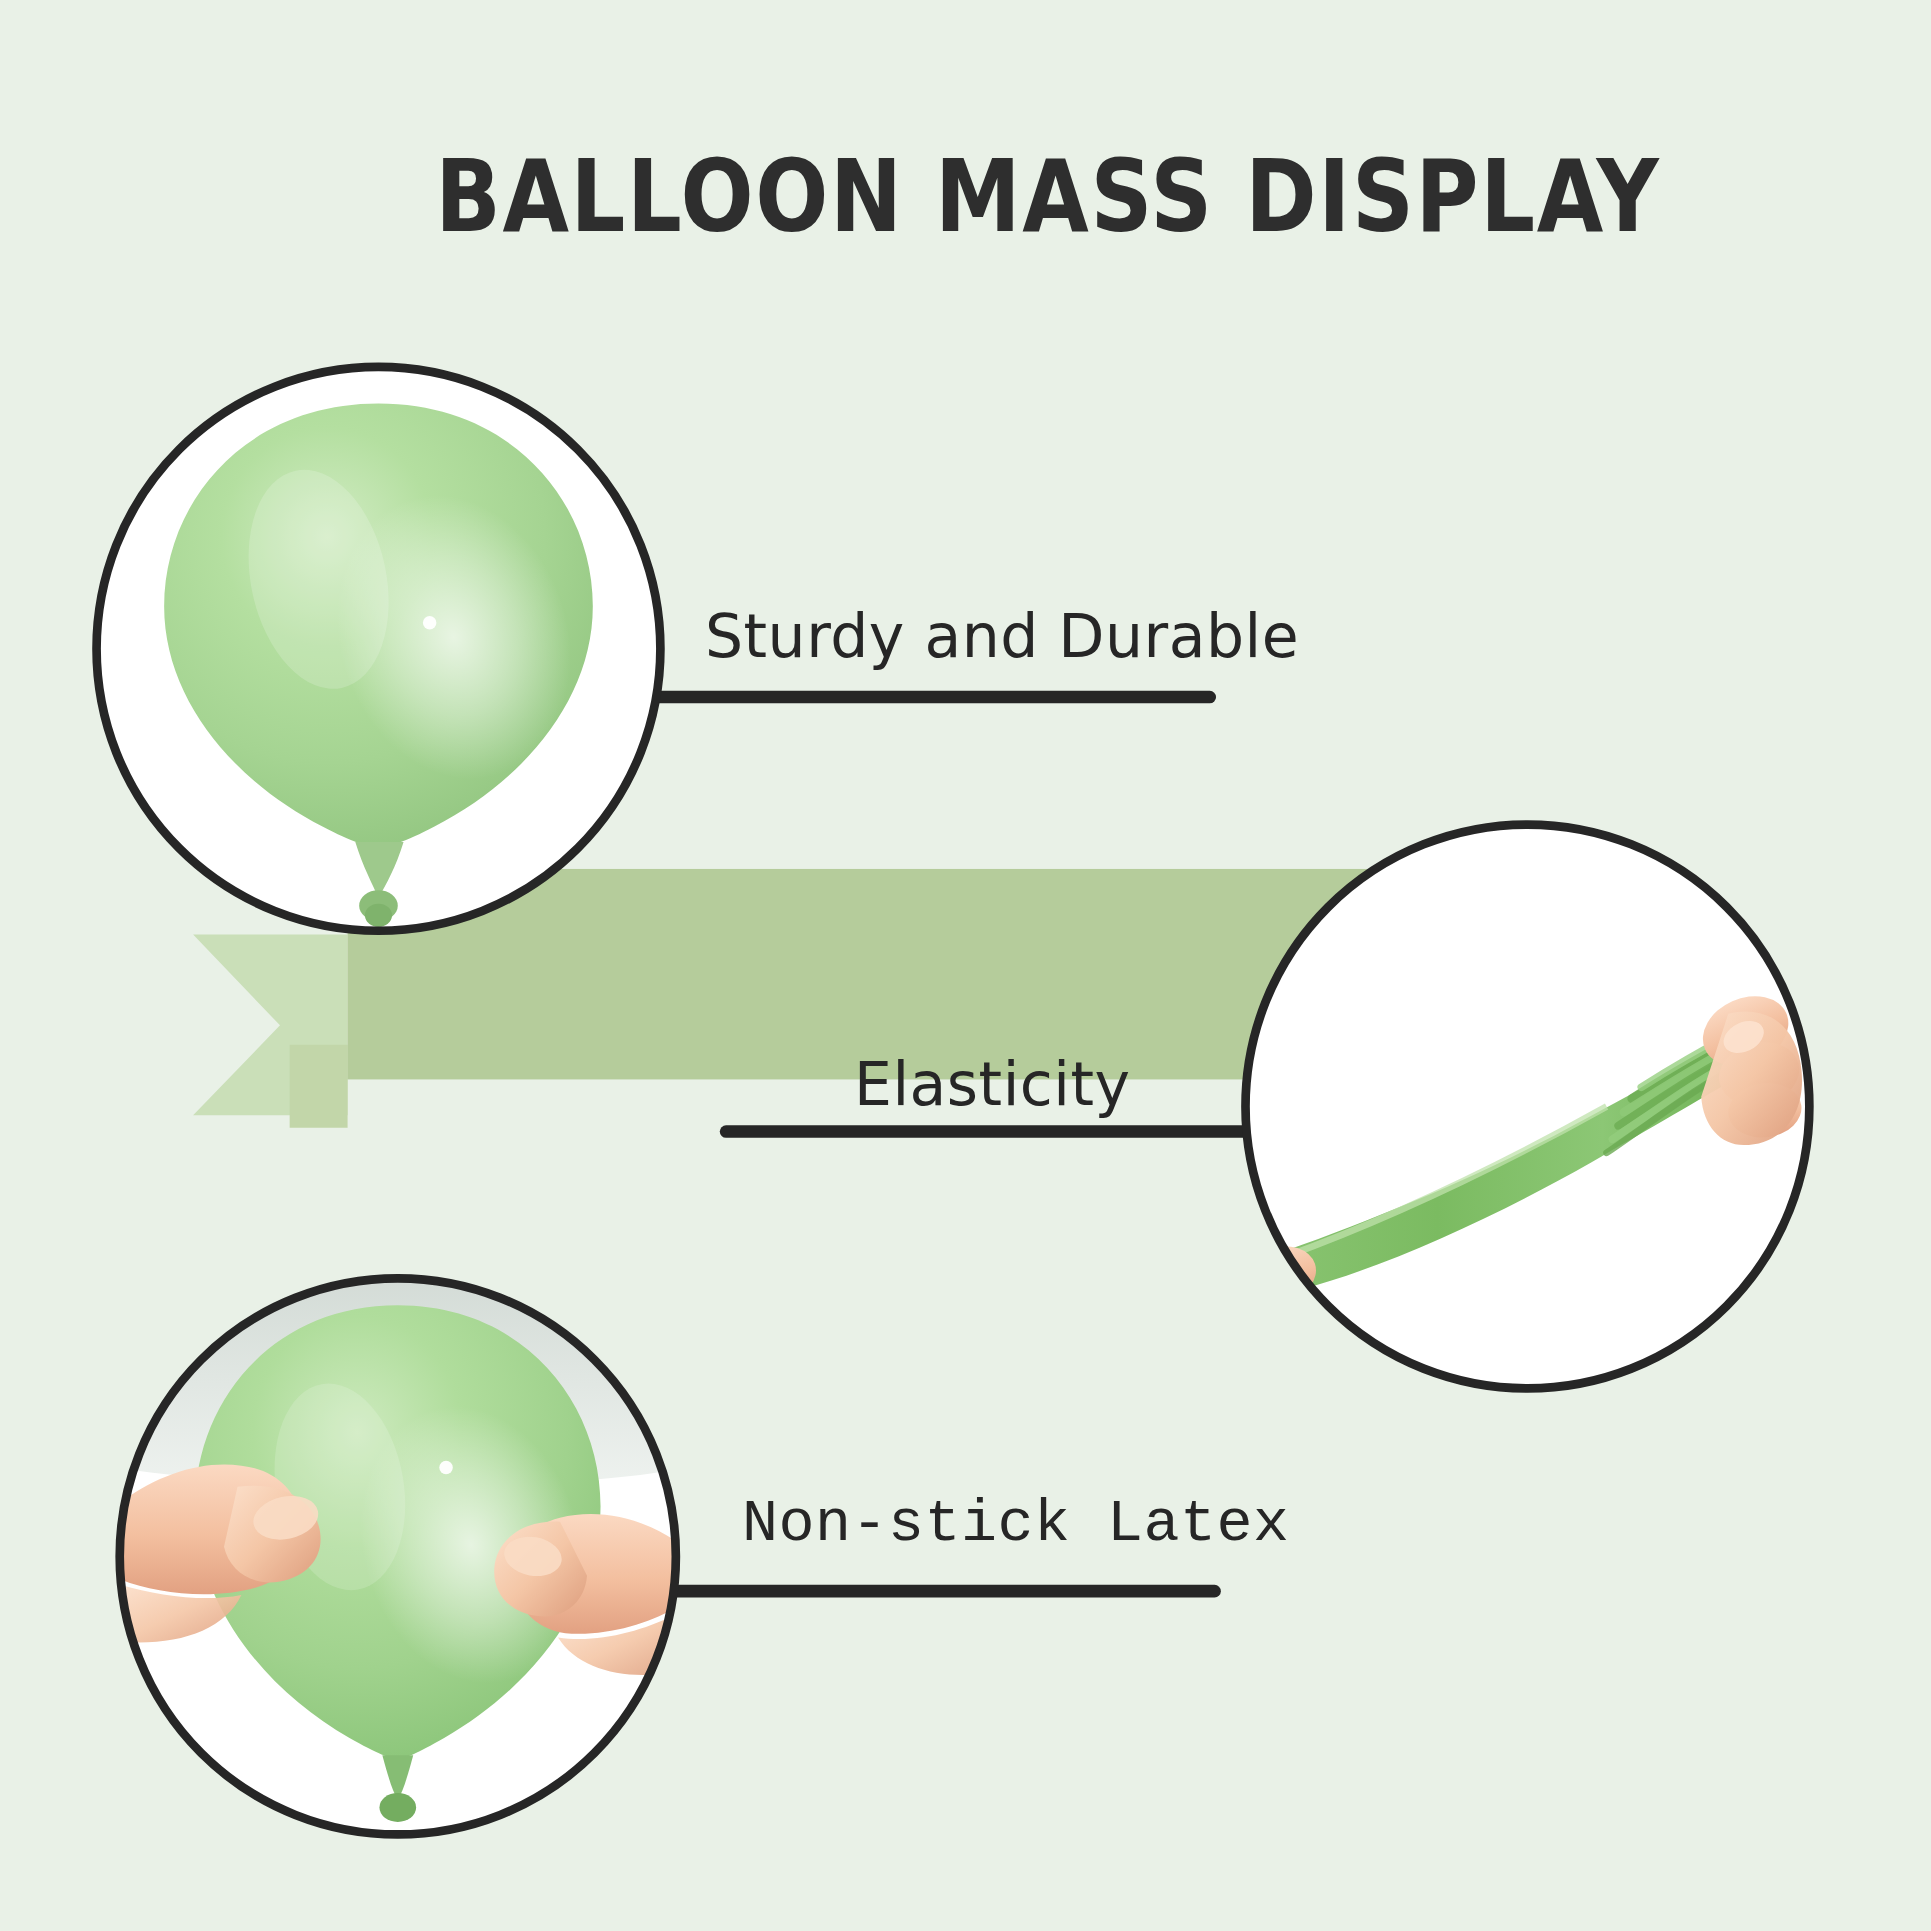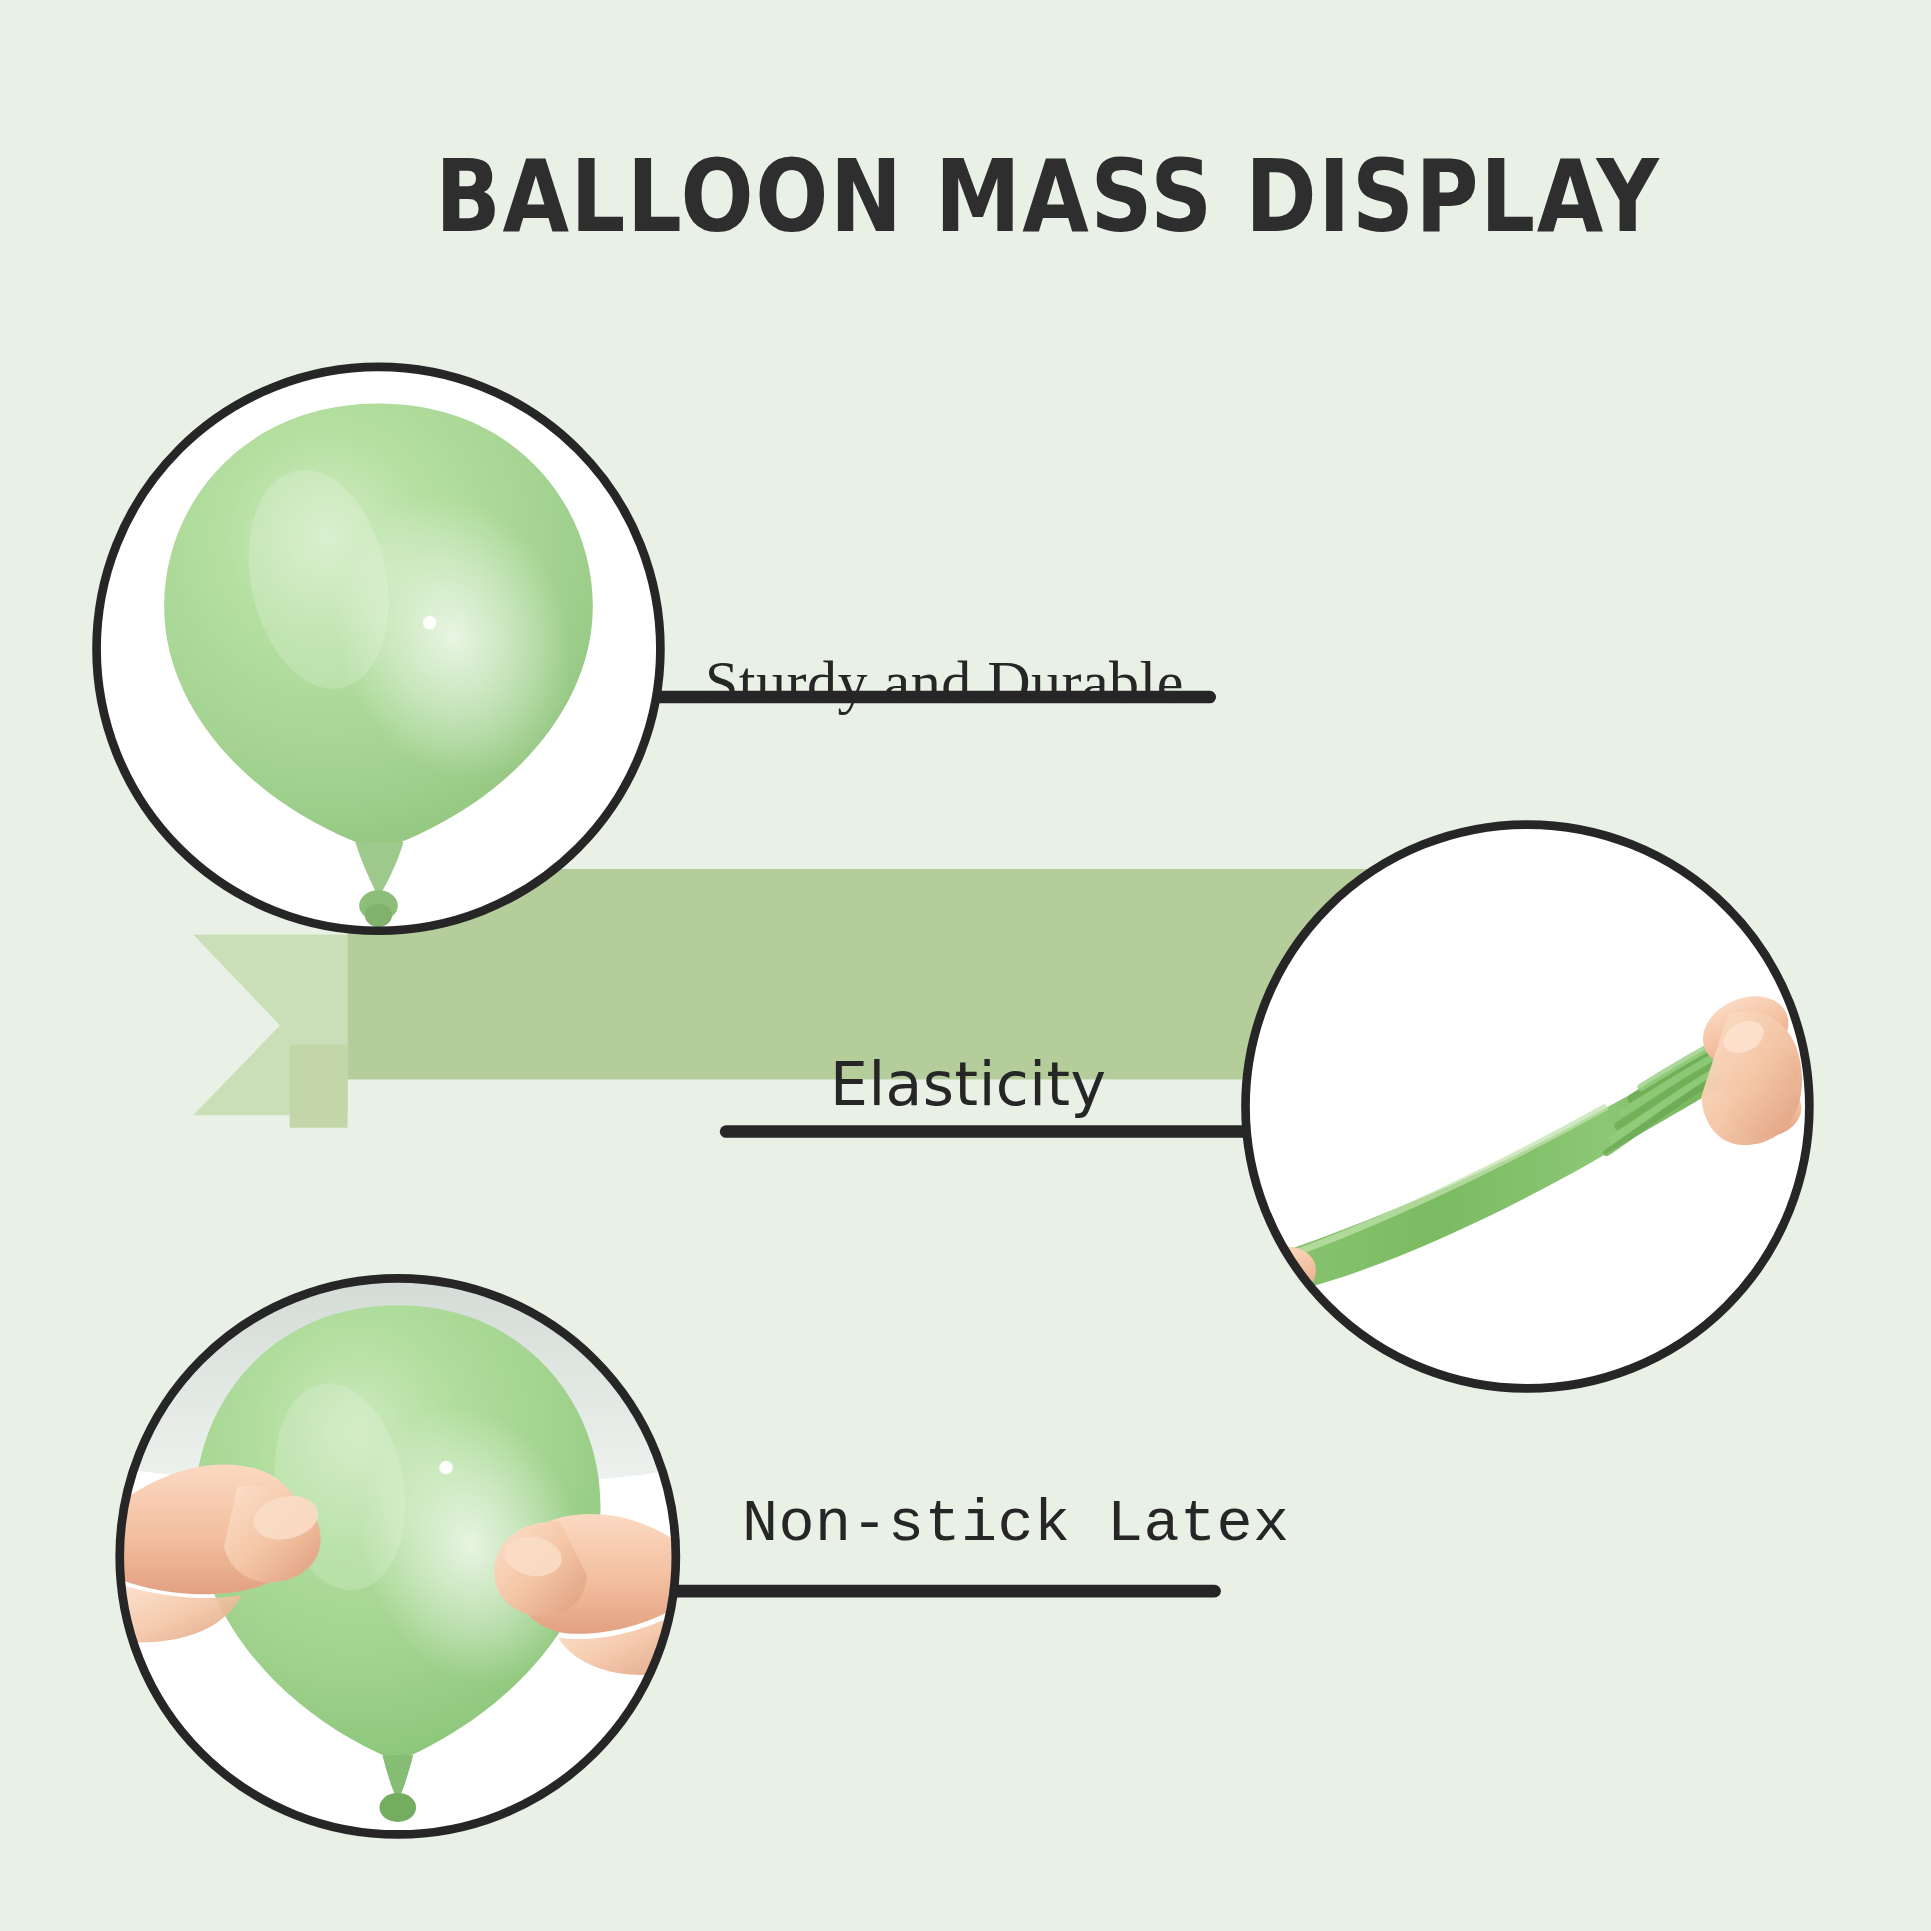--- a/index.html
+++ b/index.html
@@ -48,22 +48,22 @@
   
   .feature-label {
     position: absolute;
     font-family: "DejaVu Sans", sans-serif;
     font-size: 60px;
     line-height: 64px;
     color: #262626;
     white-space: nowrap;
     letter-spacing: 0.5px;
   }
-  #label-0 { left: 705px;  top: 650px; font-family: Liberation Serif, serif;  }
-  #label-1 { left: 830px;  top: 1052px; }
+  #label-0 { left: 705px;  top: 604px;  }
+  #label-1 { left: 854px;  top: 1052px; }
   #label-2 { left: 742px;  top: 1492px; font-family: Liberation Mono, monospace; }
 </style>
 </head>
 <body>
 
 <div id="stage">
 
   <div id="banner-wrap">
     <svg class="layer" viewBox="0 0 2000 400" width="1931" height="386">
 

